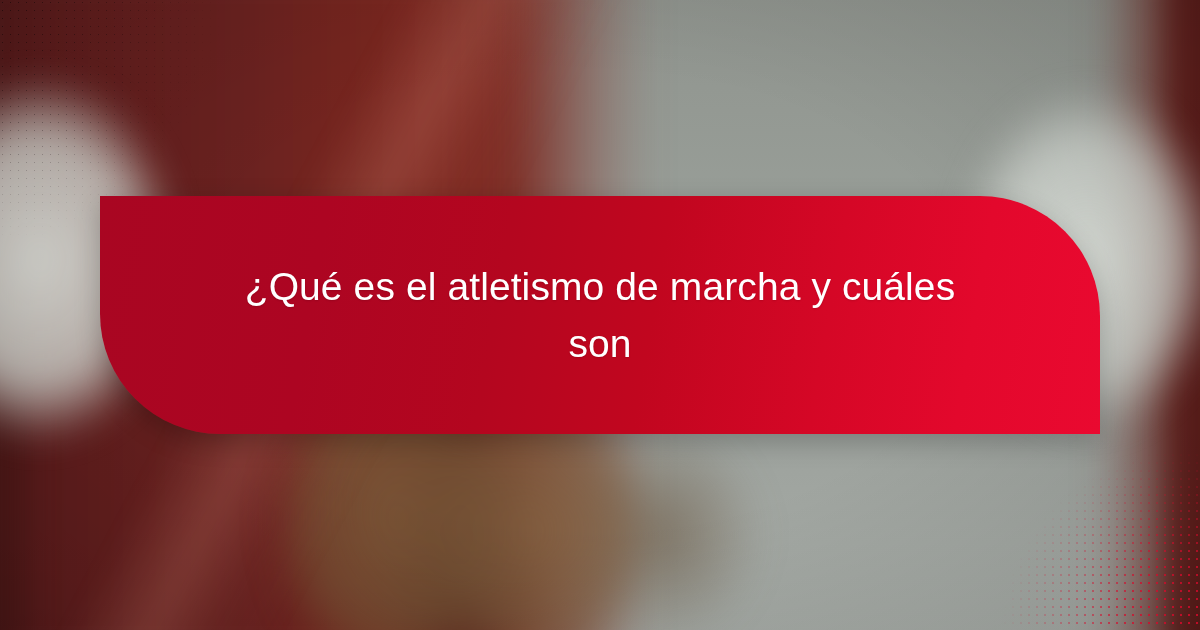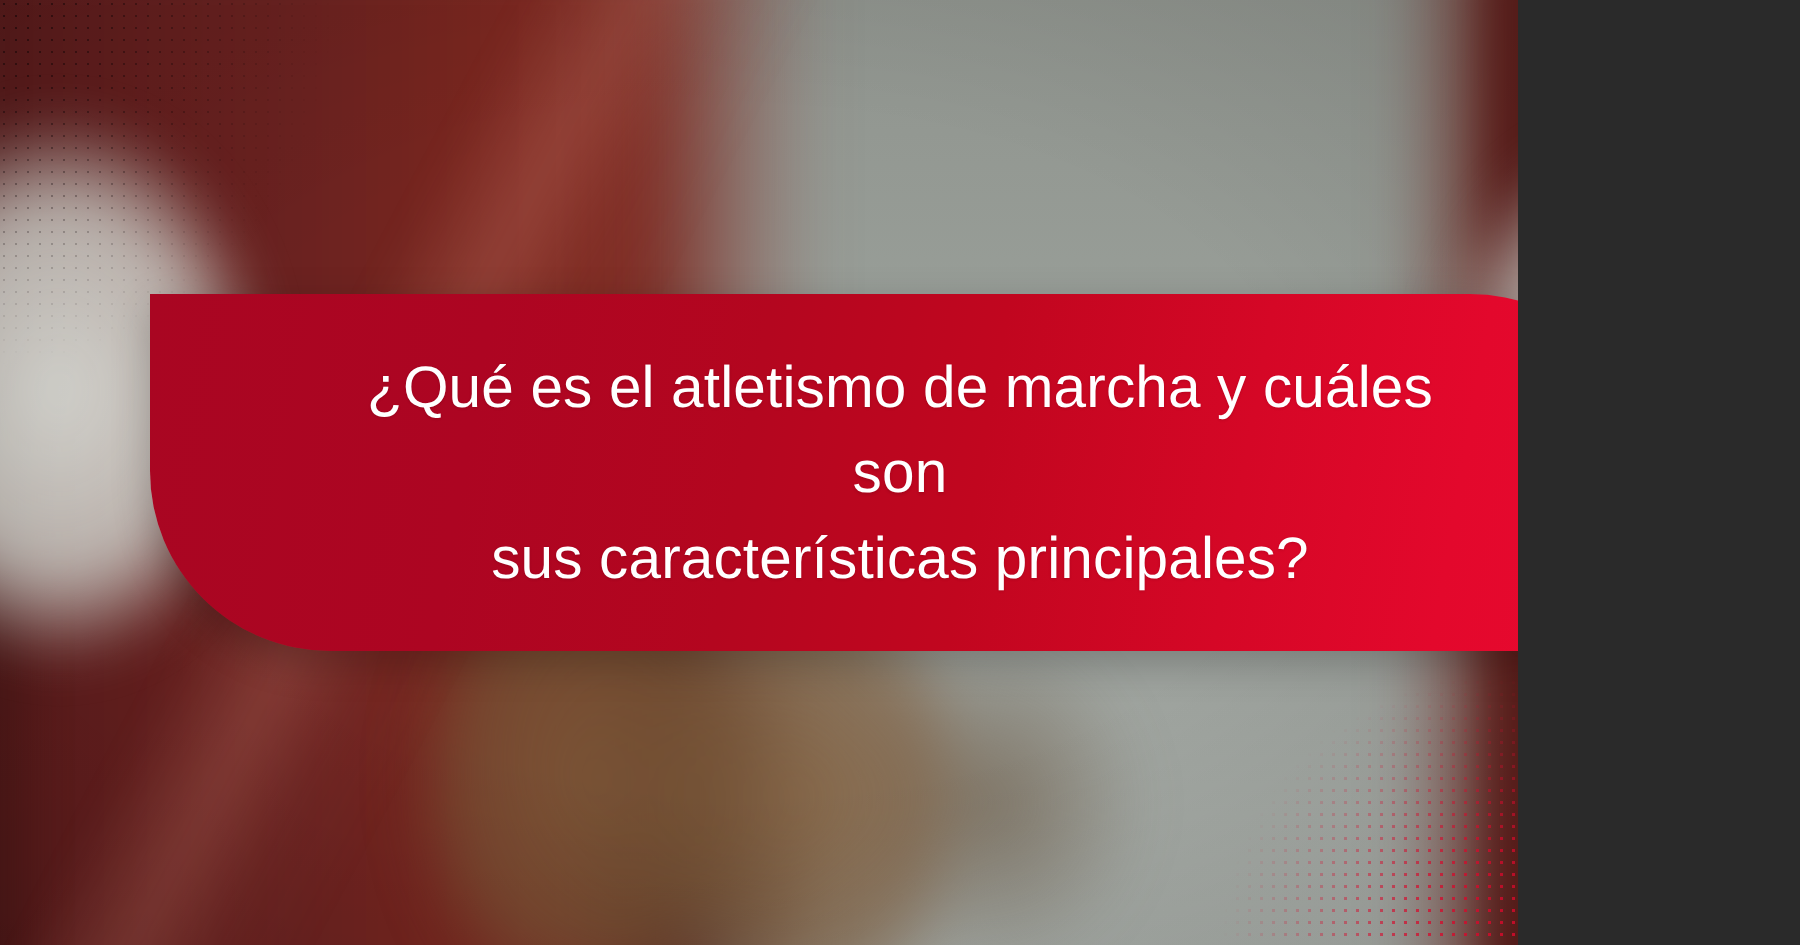--- a/index.html
+++ b/index.html
@@ -2,21 +2,21 @@
 <html><head>
 <meta charset="utf-8">
 <style>
   html, body {
     margin: 0;
     padding: 0;
     background: #2a2a2a;
   }
   #card {
     position: relative;
-    width: 1012px;
+    width: 1200px;
     height: 630px;
     overflow: hidden;
     font-family: "Liberation Sans", sans-serif;
     background: #7f8680;
   }
 
   
   .bg-layer {
     position: absolute;
     inset: -40px;
@@ -222,17 +222,16 @@
   <div class="bg-layer bg-figure"></div>
   <div class="bg-layer bg-streak"></div>
   <div class="bg-layer bg-vignette"></div>
 
   <div class="dots dots-tl"></div>
   <div class="dots dots-br"></div>
 
   <div id="banner">
     <h1 id="banner-title">
       <span>¿Qué es el atletismo de marcha y cuáles son</span><br>
-      <span>sus características principales?</span>
     </h1>
   </div>
 
 </div>
 
 </body></html>

